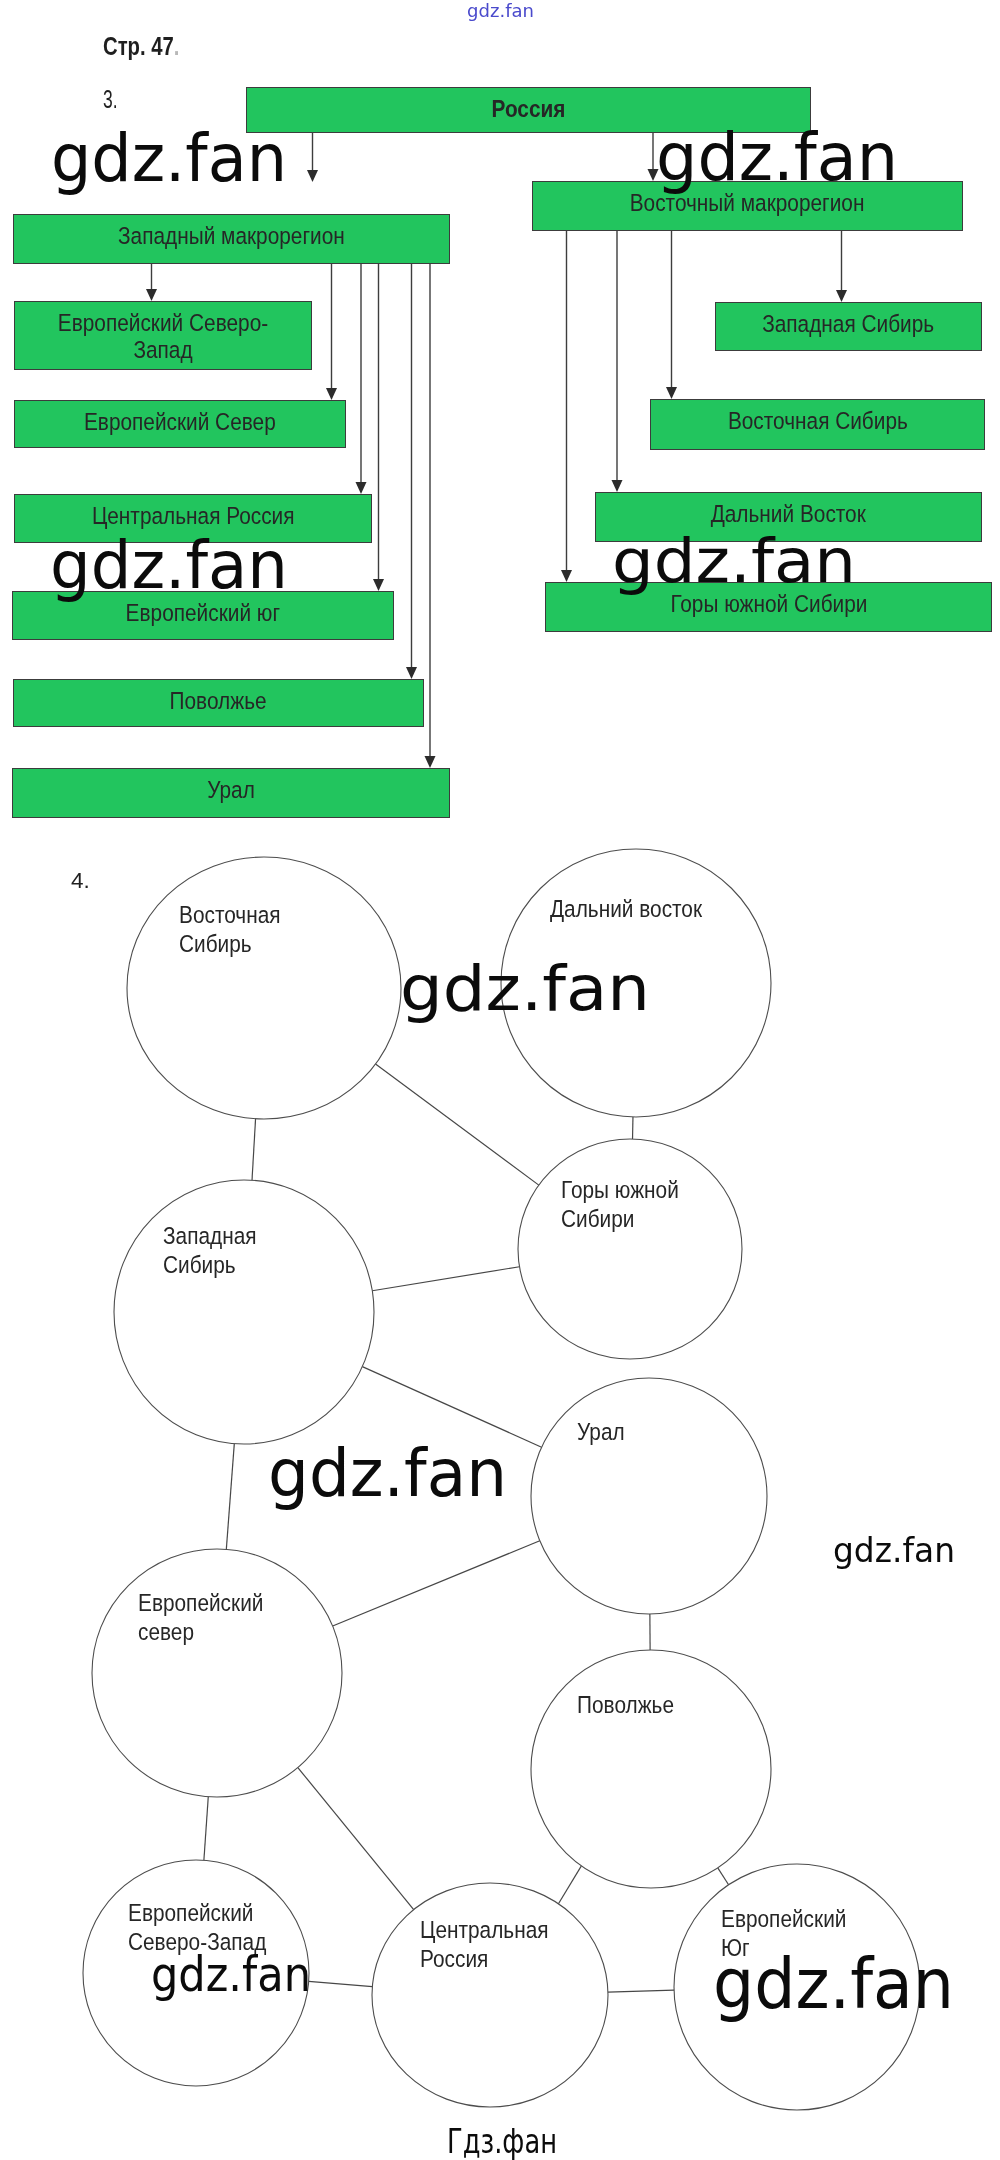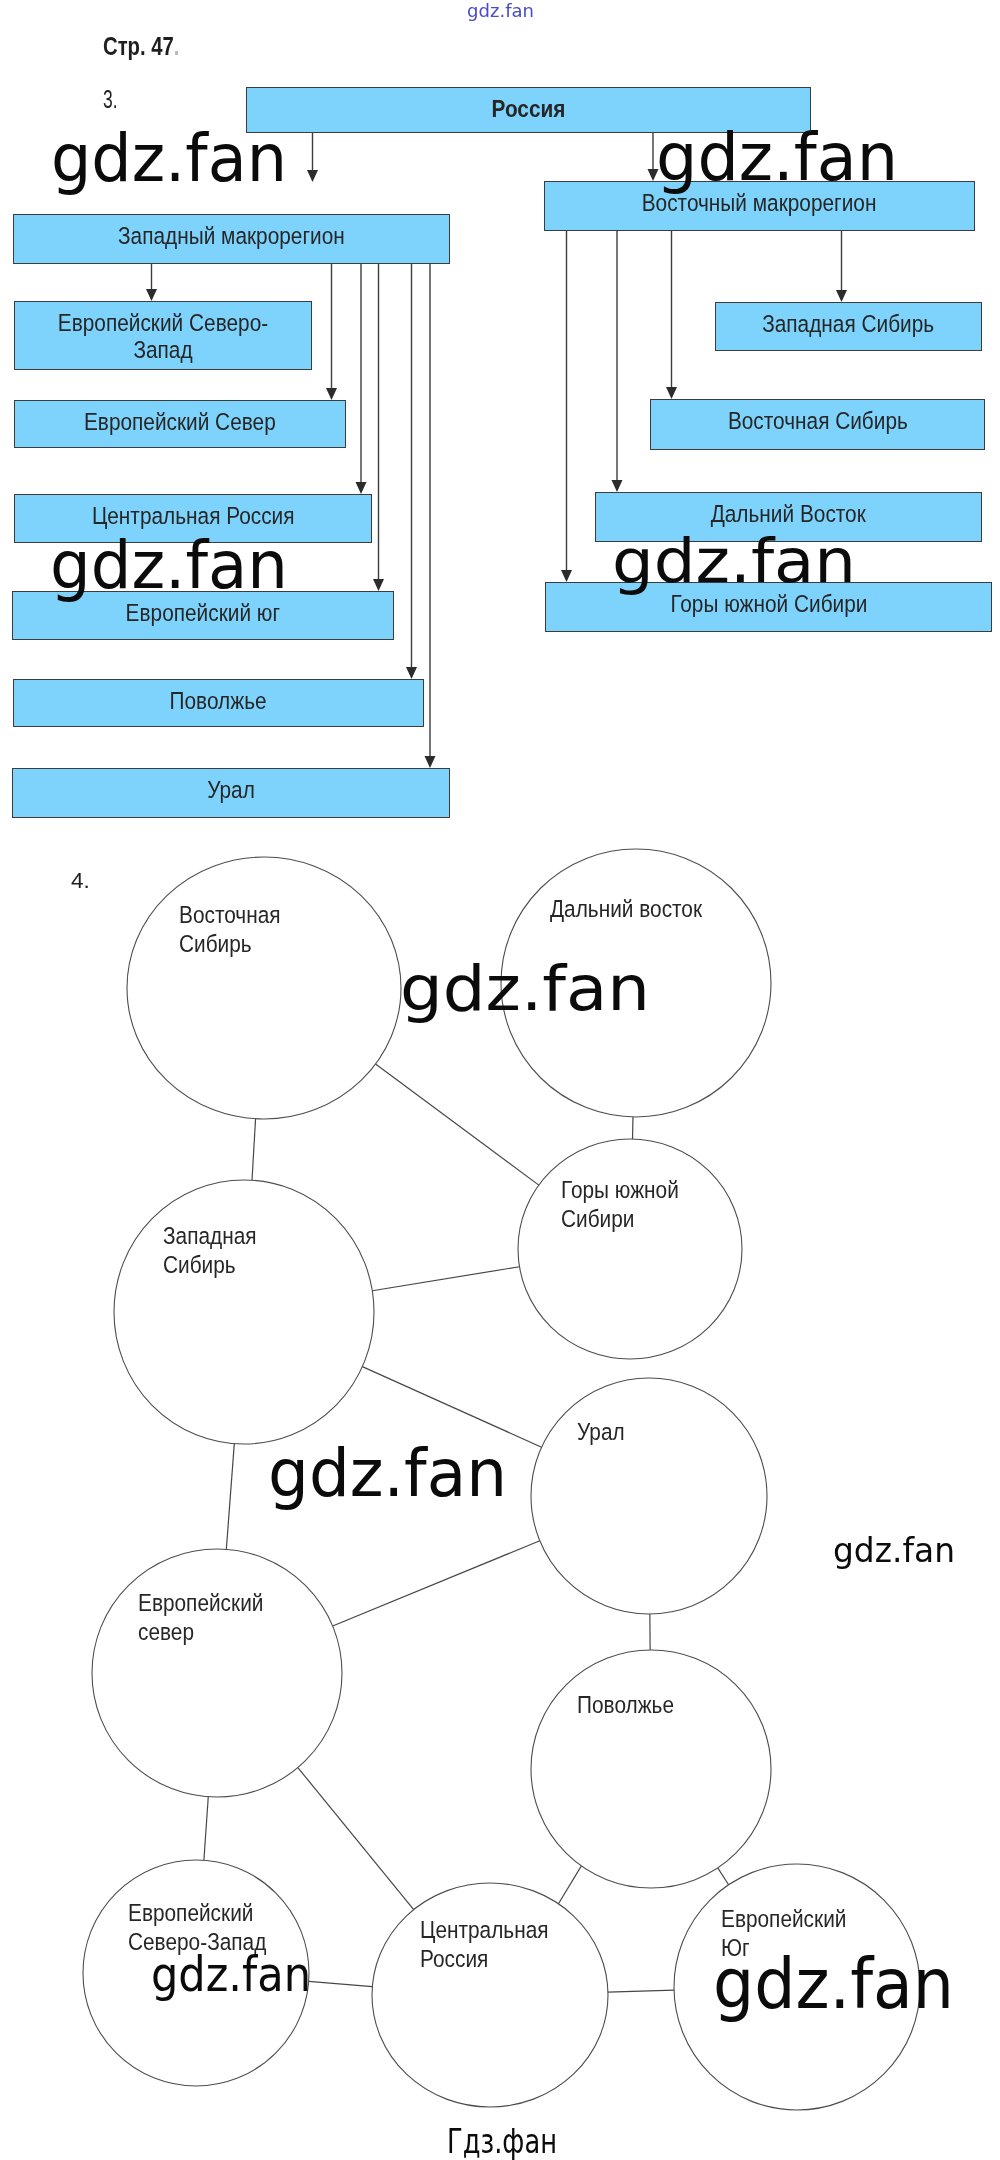--- a/index.html
+++ b/index.html
@@ -28,21 +28,21 @@
   .hdr .dim { color: #b8b8b8; }
   .tasknum {
     position: absolute; color: #1f1f1f; z-index: 3;
     transform: scaleX(0.9); transform-origin: 0 0; white-space: nowrap;
   }
   #task3 { left: 103px; top: 85px; font-size: 25px; transform: scaleX(0.7); }
   #task4 { left: 71px; top: 868px; font-size: 22.5px; transform: none; }
   .fbox {
     position: absolute;
     border: 1px solid #3c3c3c;
-    background: #7dd3fc;
+    background: #22c55e;
     display: flex; align-items: flex-start; justify-content: center;
     padding-top: 7px;
     text-align: center;
     font-size: 24.5px; line-height: 27px; color: #262626;
     box-sizing: border-box;
   }
   .fbox .cond { display: inline-block; transform: scaleX(0.85); }
   .fbox.bold { font-weight: bold; }
   .nlabel {
     position: absolute;
@@ -109,21 +109,21 @@
       <ellipse cx="490" cy="1995" rx="118" ry="112" fill="#ffffff" stroke="#4d4d4d" stroke-width="1.1"></ellipse>
       <ellipse cx="797" cy="1987" rx="123" ry="123" fill="#ffffff" stroke="#4d4d4d" stroke-width="1.1"></ellipse>
     </svg>
   <div id="boxes">
       <div class="fbox bold" style="left: 246px; top: 87px; width: 565px; height: 46px;">
         <span class="cond">Россия</span>
       </div>
       <div class="fbox" style="left: 13px; top: 182px; width: 437px; height: 50px; margin-top: 32px;">
         <span class="cond">Западный макрорегион</span>
       </div>
-      <div class="fbox" style="left: 544px; top: 181px; width: 431px; height: 50px;">
+      <div class="fbox" style="left: 532px; top: 181px; width: 431px; height: 50px;">
         <span class="cond">Восточный макрорегион</span>
       </div>
       <div class="fbox" style="left: 14px; top: 301px; width: 298px; height: 69px;">
         <span class="cond">Европейский Северо-Запад</span>
       </div>
       <div class="fbox" style="left: 14px; top: 400px; width: 332px; height: 48px;">
         <span class="cond">Европейский Север</span>
       </div>
       <div class="fbox" style="left: 14px; top: 494px; width: 358px; height: 49px;">
         <span class="cond">Центральная Россия</span>

